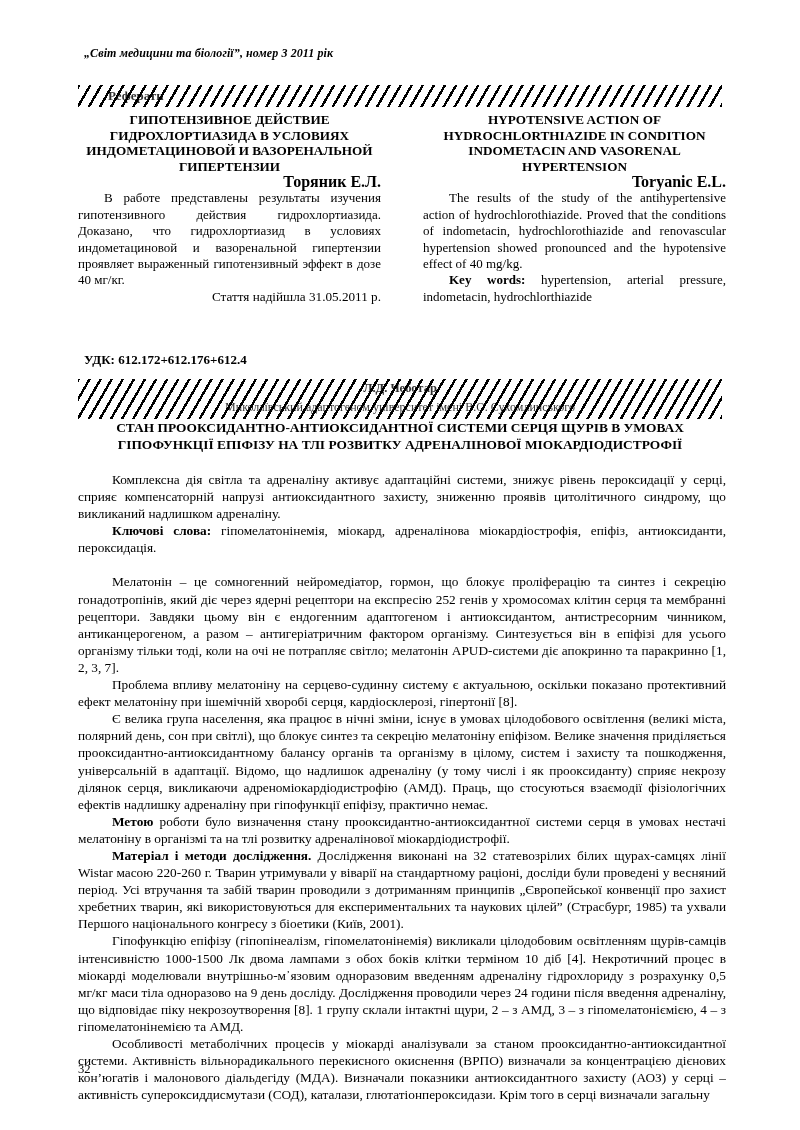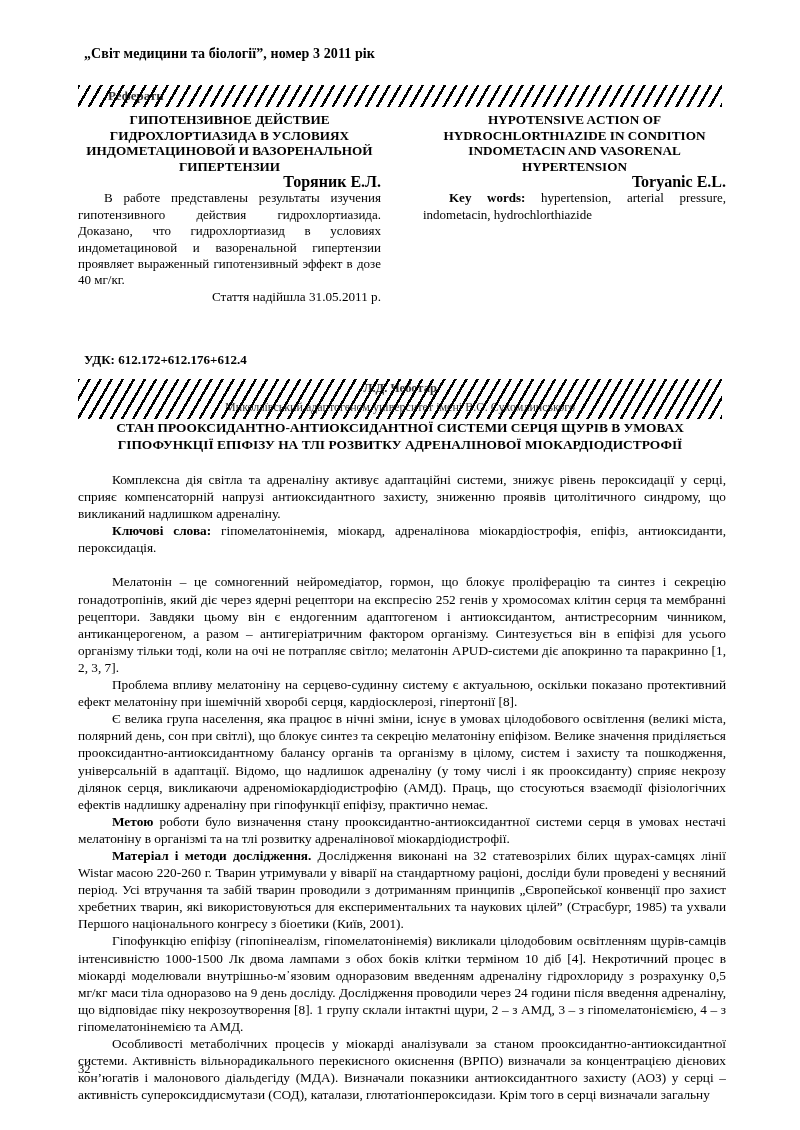--- a/index.html
+++ b/index.html
@@ -20,22 +20,23 @@
     width: 800px;
     height: 1130px;
     box-sizing: border-box;
     padding: 0;
   }
   
   .running-head {
     position: absolute;
     left: 84px;
     top: 46px;
-    font-weight: bold;
-    font-size: 14px;
+    font-style: italic;
+    font-weight: bold;
+    font-size: 12px;
     letter-spacing: 0.1px;
     white-space: nowrap;
   }
   
   .hatch-band {
     position: absolute;
     left: 78px;
     width: 644px;
     background-image: repeating-linear-gradient(
       -60deg,
@@ -181,20 +182,21 @@
     <div class="col">
       <p class="art-title">ГИПОТЕНЗИВНОЕ ДЕЙСТВИЕ ГИДРОХЛОРТИАЗИДА В УСЛОВИЯХ ИНДОМЕТАЦИНОВОЙ И ВАЗОРЕНАЛЬНОЙ ГИПЕРТЕНЗИИ</p>
       <p class="art-author">Торяник Е.Л.</p>
       <p class="abs-p">В работе представлены результаты изучения гипотензивного действия гидрохлортиазида. Доказано, что гидрохлортиазид в условиях индометациновой и вазоренальной гипертензии проявляет выраженный гипотензивный эффект в дозе 40 мг/кг.</p>
       <p class="received">Стаття надійшла 31.05.2011 р.</p>
     </div>
 
     <div class="col">
       <p class="art-title">HYPOTENSIVE ACTION OF HYDROCHLORTHIAZIDE IN CONDITION INDOMETACIN AND VASORENAL HYPERTENSION</p>
       <p class="art-author">Toryanic E.L.</p>
+      <p class="abs-p">The results of the study of the antihypertensive action of hydrochlorothiazide. Proved that the conditions of indometacin, hydrochlorothiazide and renovascular hypertension showed pronounced and the hypotensive effect of 40 mg/kg.</p>
       <p class="abs-p"><span class="kw-lead">Key words:</span><span> hypertension, arterial pressure, indometacin, hydrochlorthiazide</span></p>
     </div>
 
   </div>
 
   <div class="udc">УДК: 612.172+612.176+612.4</div>
 
   <div class="hatch-band band-authors">
     <div class="hatch-text">Л.Д. Чеботар</div>
     <div class="hatch-text inst">Миколаївський адаптогеном університет імені В.О. Сухомлинського</div>

